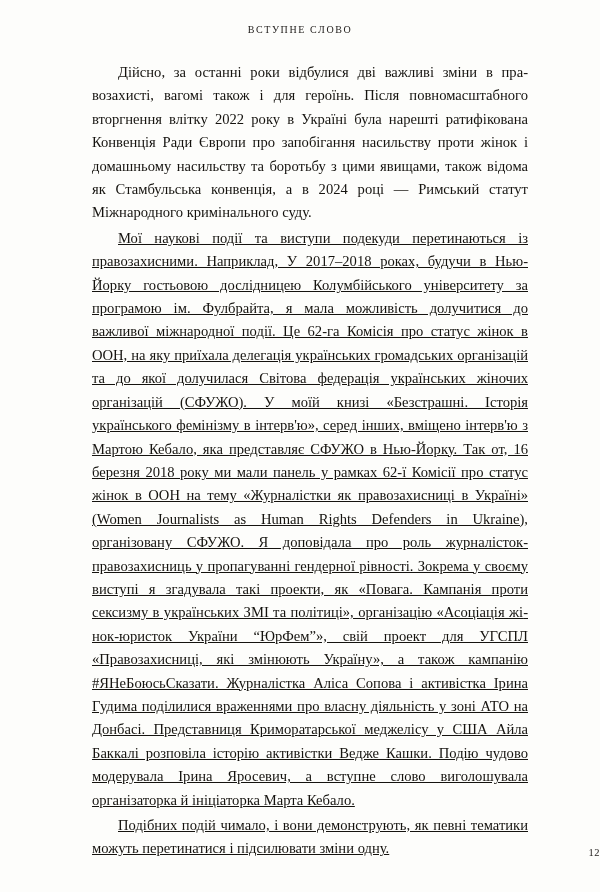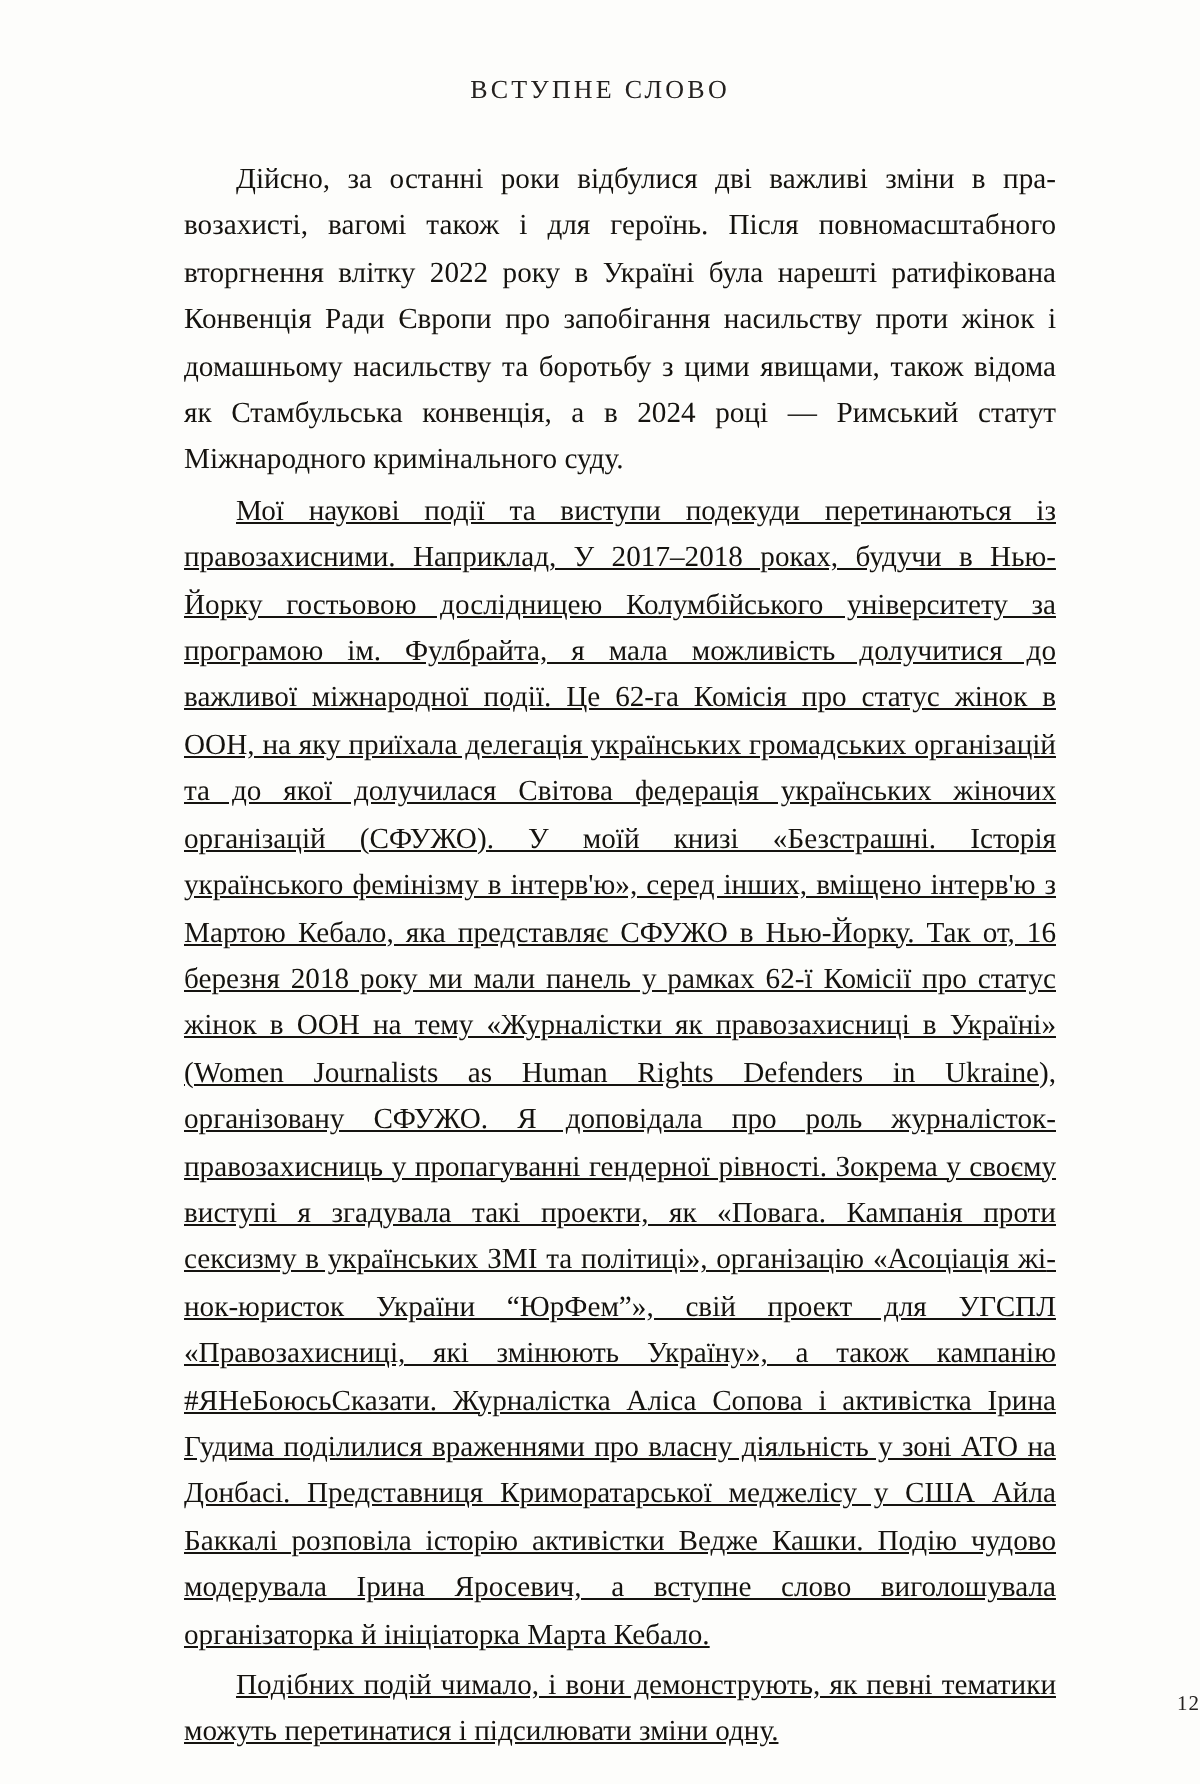--- a/index.html
+++ b/index.html
@@ -18,24 +18,24 @@
     position: relative;
     width: 600px;
     height: 892px;
     box-sizing: border-box;
     padding: 0 72px;
     background: #fdfdfb;
   }
   .running-head {
     text-align: center;
     font-family: "Liberation Serif", "DejaVu Serif", serif;
-    font-size: 13px;
+    font-size: 10px;
     letter-spacing: 1.6px;
     color: #24211f;
-    padding-top: 37px;
+    padding-top: 24px;
     text-transform: uppercase;
     font-weight: 400;
   }
   .body-copy {
     margin-top: 26px;
     margin-left: 20px;
   }
   .para {
     margin: 0 0 0 0;
     text-align: justify;

